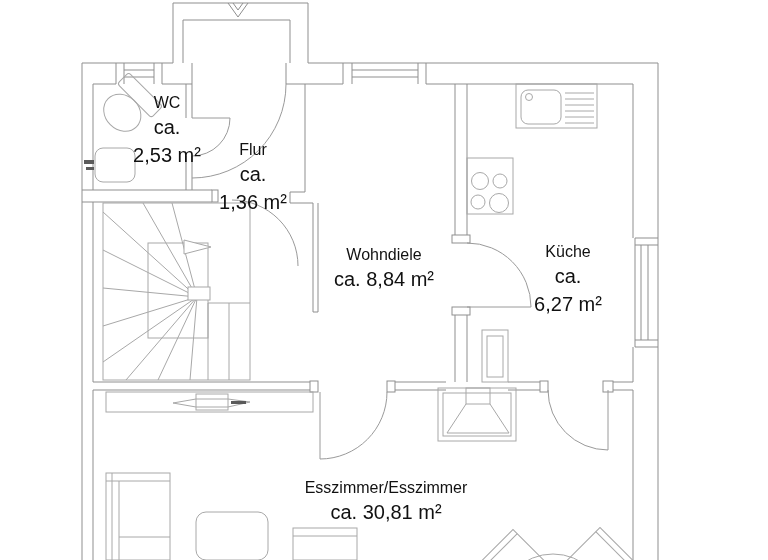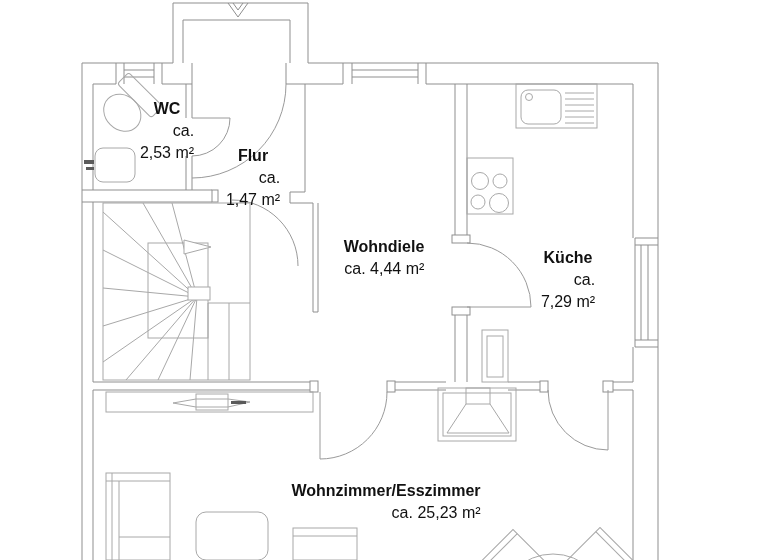--- a/index.html
+++ b/index.html
@@ -15,22 +15,22 @@
   .wall{stroke:var(--wall);fill:none;stroke-width:1;}
   .fixt{stroke:var(--fixture);fill:none;stroke-width:1;}
   .door{stroke:var(--door);fill:none;stroke-width:1;}
   .cap{stroke:var(--wall);fill:var(--bg);stroke-width:1;}
   .darkfill{fill:var(--dark);stroke:none;}
   .whitefill{fill:var(--bg);}
   .room-label{
     position:absolute;transform:translate(-50%,-50%);
     text-align:center;color:var(--text);line-height:1.38;white-space:nowrap;
   }
-  .room-name{font-weight:bold;font-size:16px;display:block;}
-  .room-area{font-size:16px;display:block;text-align:right;}
+  .room-name{font-weight:normal;font-size:16px;display:block;}
+  .room-area{font-size:20px;display:block;}
 </style>
 </head>
 <body>
 
 <div class="plan">
   <svg width="768" height="560" viewBox="0 0 768 560">
 
     <g class="wall">
       <path d="M82,560 L82,63 L173,63"></path>
       <path d="M308,63 L658,63 L658,560"></path>
@@ -189,31 +189,31 @@
 
   <div class="room-label" style="left:167px;top:131px;">
     <span class="room-name">WC</span>
     <span class="room-area">ca.</span>
     <span class="room-area">2,53 m²</span>
   </div>
 
   <div class="room-label" style="left:253px;top:178px;">
     <span class="room-name">Flur</span>
     <span class="room-area">ca.</span>
-    <span class="room-area">1,47 m²</span>
-  </div>
-
-  <div class="room-label" style="left:384px;top:258px;">
+    <span class="room-area">1,36 m²</span>
+  </div>
+
+  <div class="room-label" style="left:384px;top:269px;">
     <span class="room-name">Wohndiele</span>
-    <span class="room-area">ca. 4,44 m²</span>
+    <span class="room-area">ca. 8,84 m²</span>
   </div>
 
   <div class="room-label" style="left:568px;top:280px;">
     <span class="room-name">Küche</span>
     <span class="room-area">ca.</span>
-    <span class="room-area">7,29 m²</span>
+    <span class="room-area">6,27 m²</span>
   </div>
 
   <div class="room-label" style="left:386px;top:502px;">
-    <span class="room-name">Wohnzimmer/Esszimmer</span>
-    <span class="room-area">ca. 25,23 m²</span>
+    <span class="room-name">Esszimmer/Esszimmer</span>
+    <span class="room-area">ca. 30,81 m²</span>
   </div>
 </div>
 
 </body></html>

